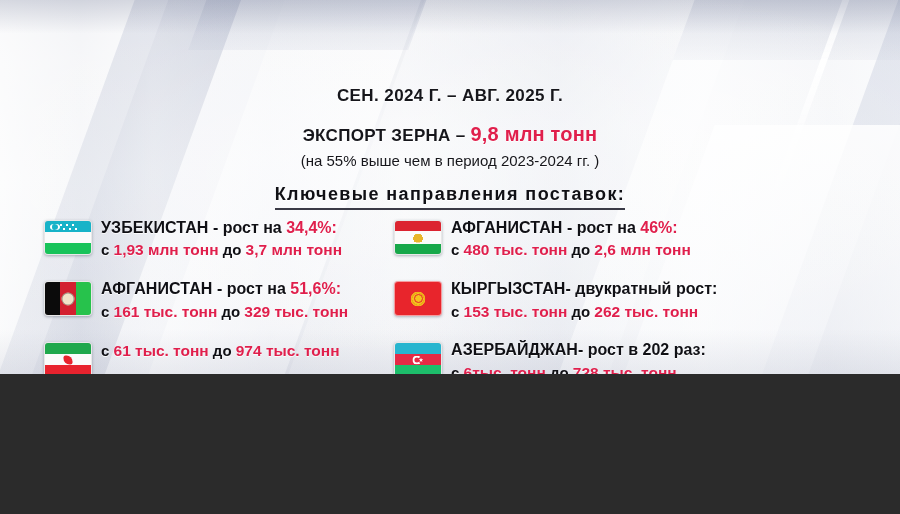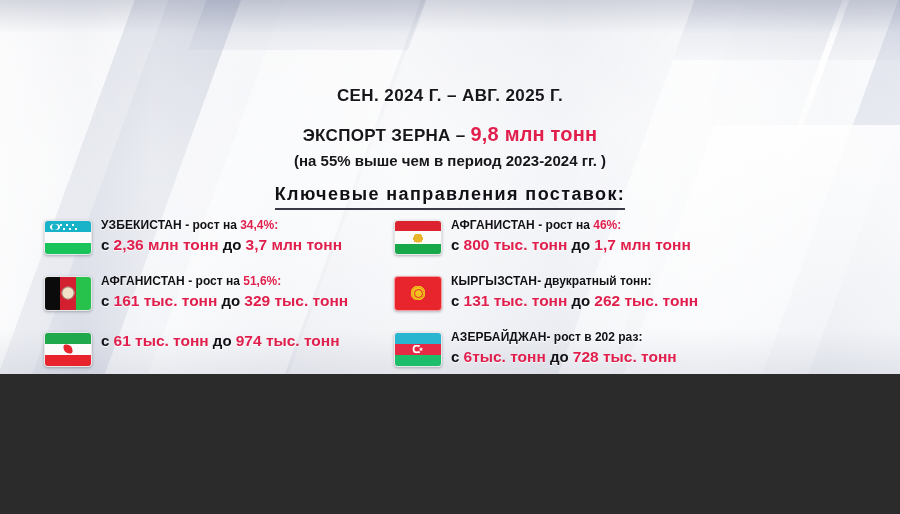--- a/index.html
+++ b/index.html
@@ -148,21 +148,21 @@
   }
   .line-export .big {
     color: #E01F4C;
     font-size: 20px;
     font-weight: 800;
     letter-spacing: 0.2px;
   }
   .line-note {
     margin-top: 6px;
     font-size: 15px;
-    font-weight: 700;
+    font-weight: 400;
     color: #16161b;
     text-shadow: 0 1px 0 rgba(255,255,255,0.9);
   }
   .line-key {
     margin-top: 15px;
     display: inline-block;
     font-size: 18px;
     font-weight: 800;
     letter-spacing: 1.4px;
     color: #101015;
@@ -297,21 +297,21 @@
     width: 5px; height: 5px;
     background: #fff;
     clip-path: polygon(50% 0%, 61% 35%, 98% 35%, 68% 57%, 79% 91%, 50% 70%, 21% 91%, 32% 57%, 2% 35%, 39% 35%);
   }
 
   .etext {
     line-height: 1.34;
     padding-top: 1px;
   }
   .row1 {
-    font-size: 12px;
+    font-size: 16px;
     font-weight: 700;
     color: #101015;
     white-space: nowrap;
     text-shadow: 0 1px 0 rgba(255,255,255,0.8);
   }
   .row1 .name { font-weight: 800; letter-spacing: 0.1px; }
   .row1 .hl { color: #E01F4C; font-weight: 800; }
   .row2 {
     font-size: 15px;
     font-weight: 700;
@@ -368,38 +368,38 @@
             <div class="stripe s-b"></div>
             <div class="stripe s-c"></div>
           <div class="moon"></div>
             <div class="stars"></div>
         </div>
         <div class="etext">
           <div class="row1">
             <span class="name">УЗБЕКИСТАН</span><span> - рост на </span><span class="hl">34,4%:</span>
           </div>
           <div class="row2">
-            <span>с </span><span class="hl">2,36 млн тонн</span><span> до </span><span class="hl">3,7 млн тонн</span>
+            <span>с </span><span class="hl">1,93 млн тонн</span><span> до </span><span class="hl">3,7 млн тонн</span>
           </div>
         </div>
       </div>
 
       <div class="entry right-entry">
         <div class="flag f-tj">
           <div class="stripe s-a"></div>
             <div class="stripe s-b"></div>
             <div class="stripe s-c"></div>
           <div class="emblem"></div>
         </div>
         <div class="etext">
           <div class="row1">
             <span class="name">АФГАНИСТАН</span><span> - рост на </span><span class="hl">46%:</span>
           </div>
           <div class="row2">
-            <span>с </span><span class="hl">800 тыс. тонн</span><span> до </span><span class="hl">1,7 млн тонн</span>
+            <span>с </span><span class="hl">480 тыс. тонн</span><span> до </span><span class="hl">2,6 млн тонн</span>
           </div>
         </div>
       </div>
 
       <div class="entry">
         <div class="flag f-af">
           <div class="vstripe v-a"></div>
             <div class="vstripe v-b"></div>
             <div class="vstripe v-c"></div>
           <div class="emblem"></div>
@@ -413,24 +413,24 @@
           </div>
         </div>
       </div>
 
       <div class="entry right-entry">
         <div class="flag f-kg">
           <div class="emblem"></div>
         </div>
         <div class="etext">
           <div class="row1">
-            <span class="name">КЫРГЫЗСТАН</span><span>- двукратный тонн:</span><span class="hl"></span>
-          </div>
-          <div class="row2">
-            <span>с </span><span class="hl">131 тыс. тонн</span><span> до </span><span class="hl">262 тыс. тонн</span>
+            <span class="name">КЫРГЫЗСТАН</span><span>- двукратный рост:</span><span class="hl"></span>
+          </div>
+          <div class="row2">
+            <span>с </span><span class="hl">153 тыс. тонн</span><span> до </span><span class="hl">262 тыс. тонн</span>
           </div>
         </div>
       </div>
 
       <div class="entry">
         <div class="flag f-ir">
           <div class="stripe s-a"></div>
             <div class="stripe s-b"></div>
             <div class="stripe s-c"></div>
           <div class="emblem"></div>

